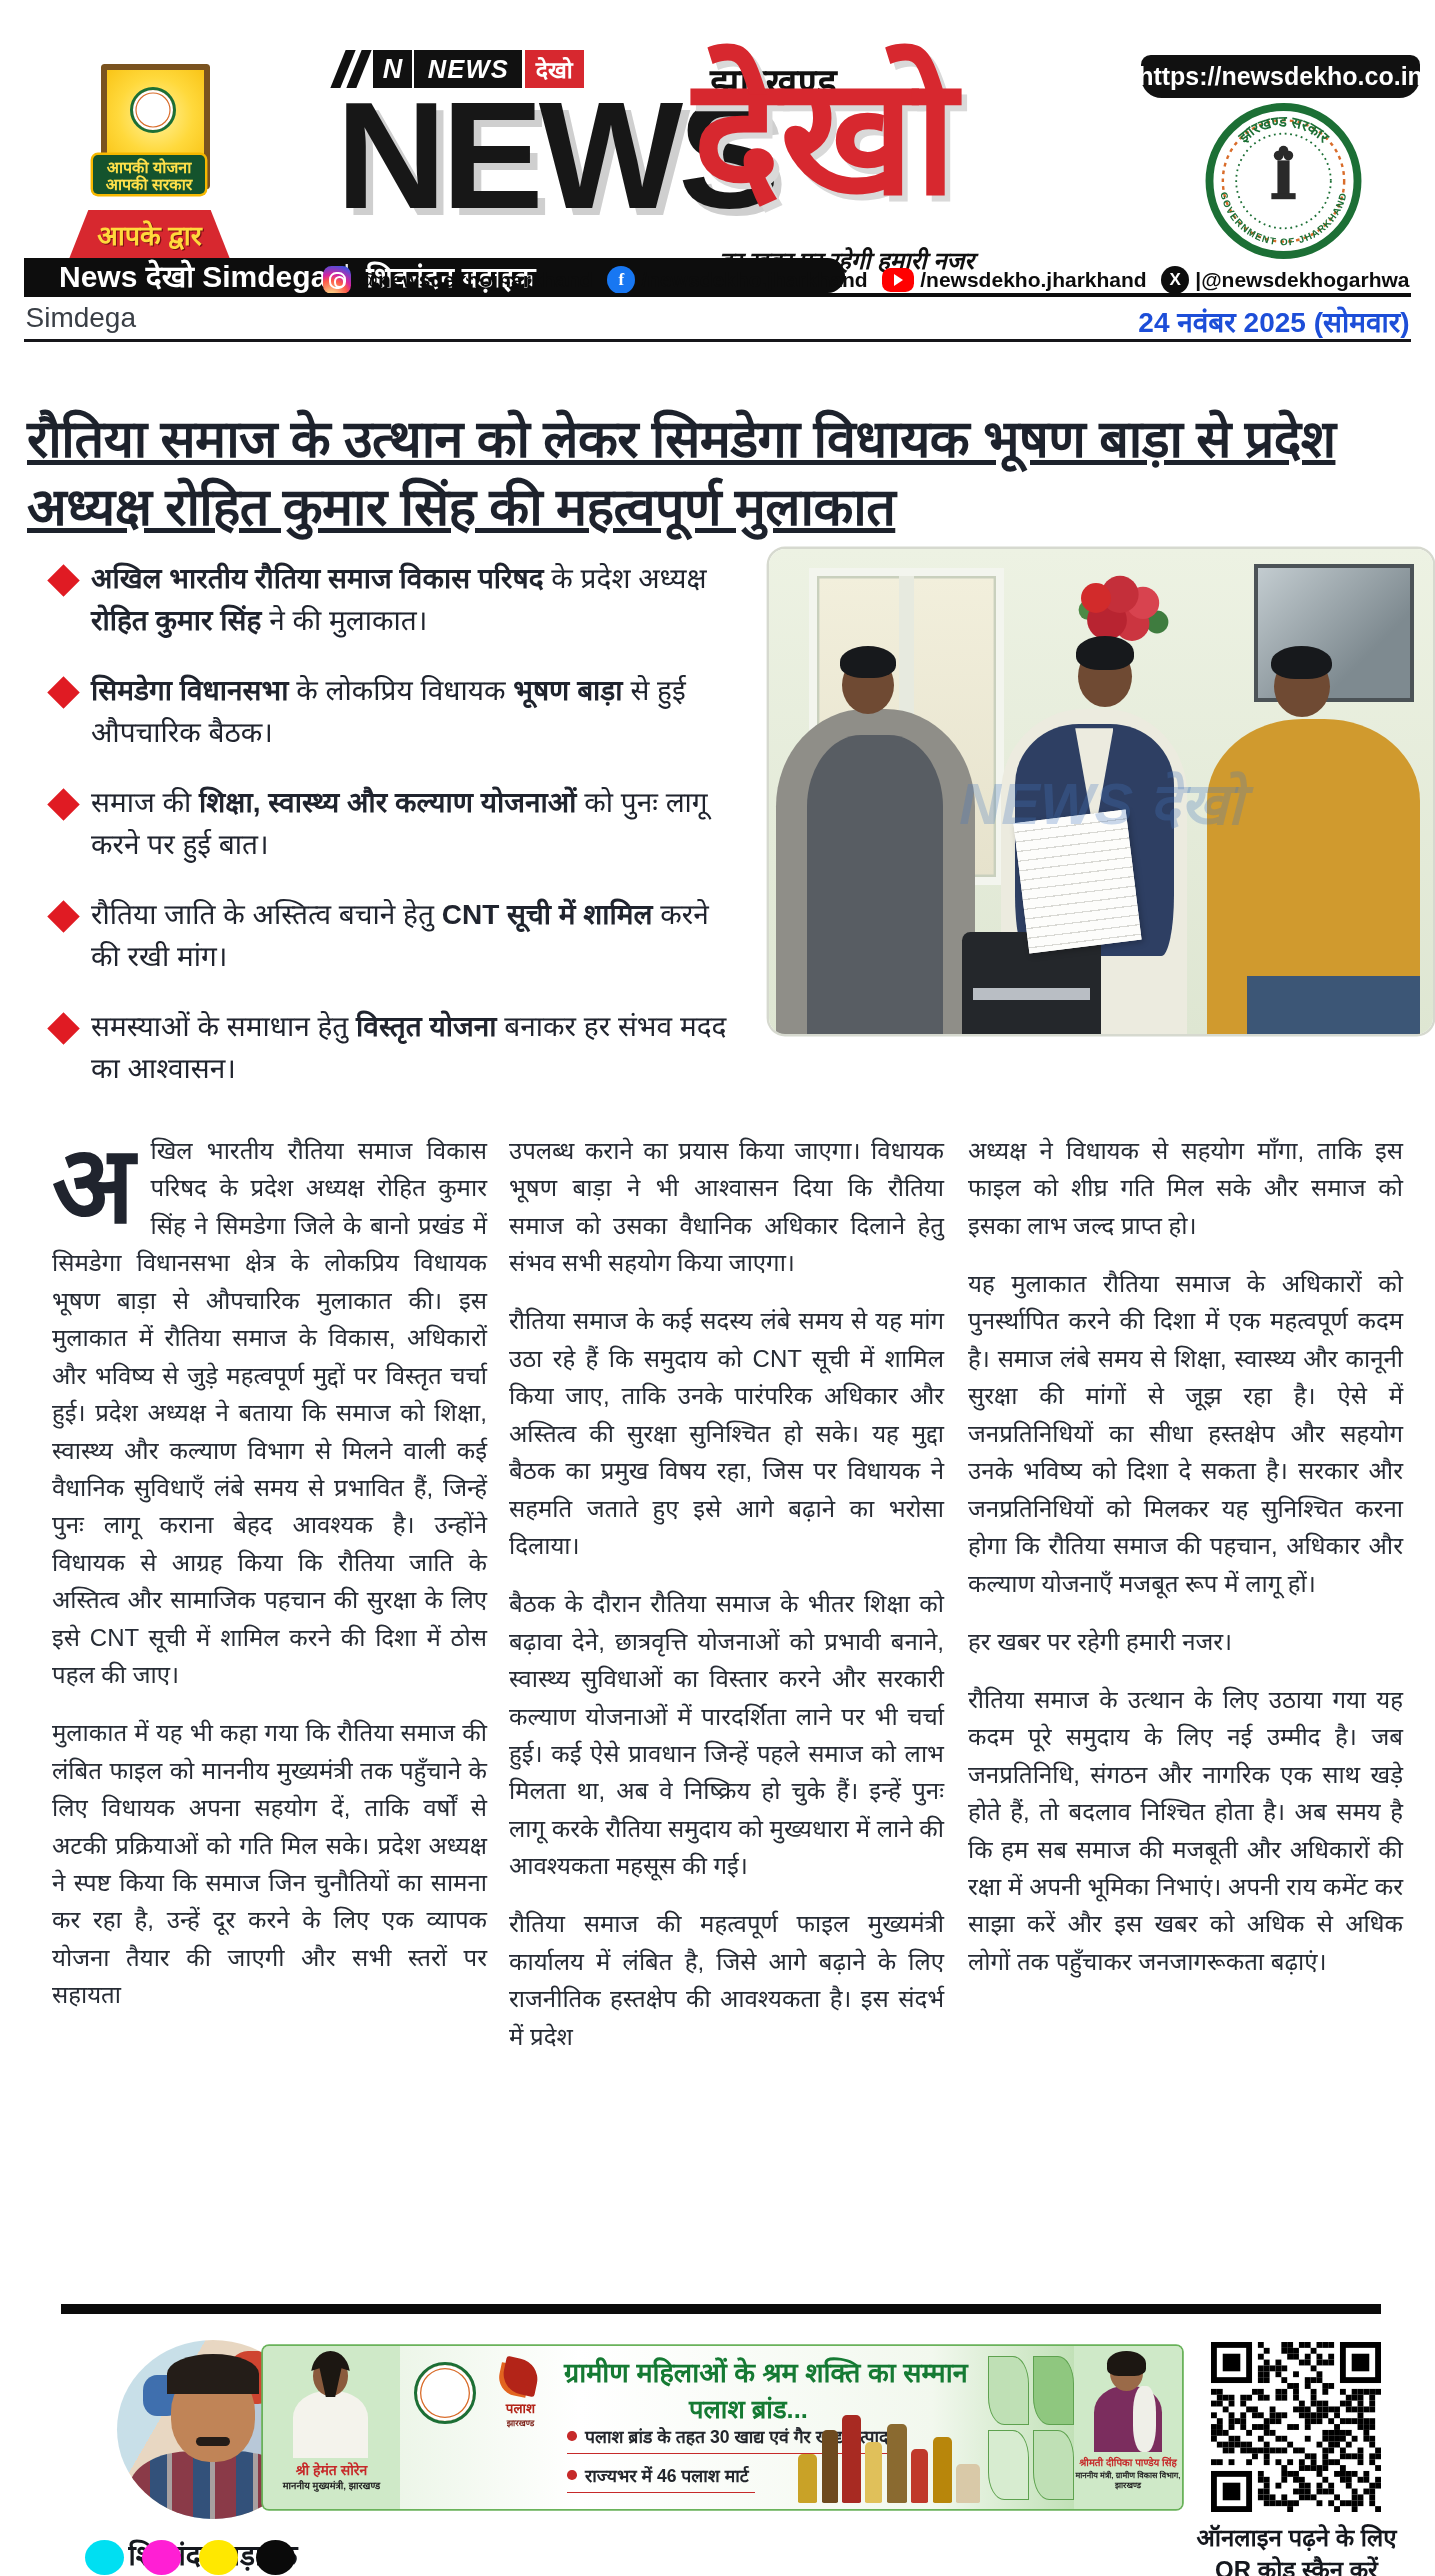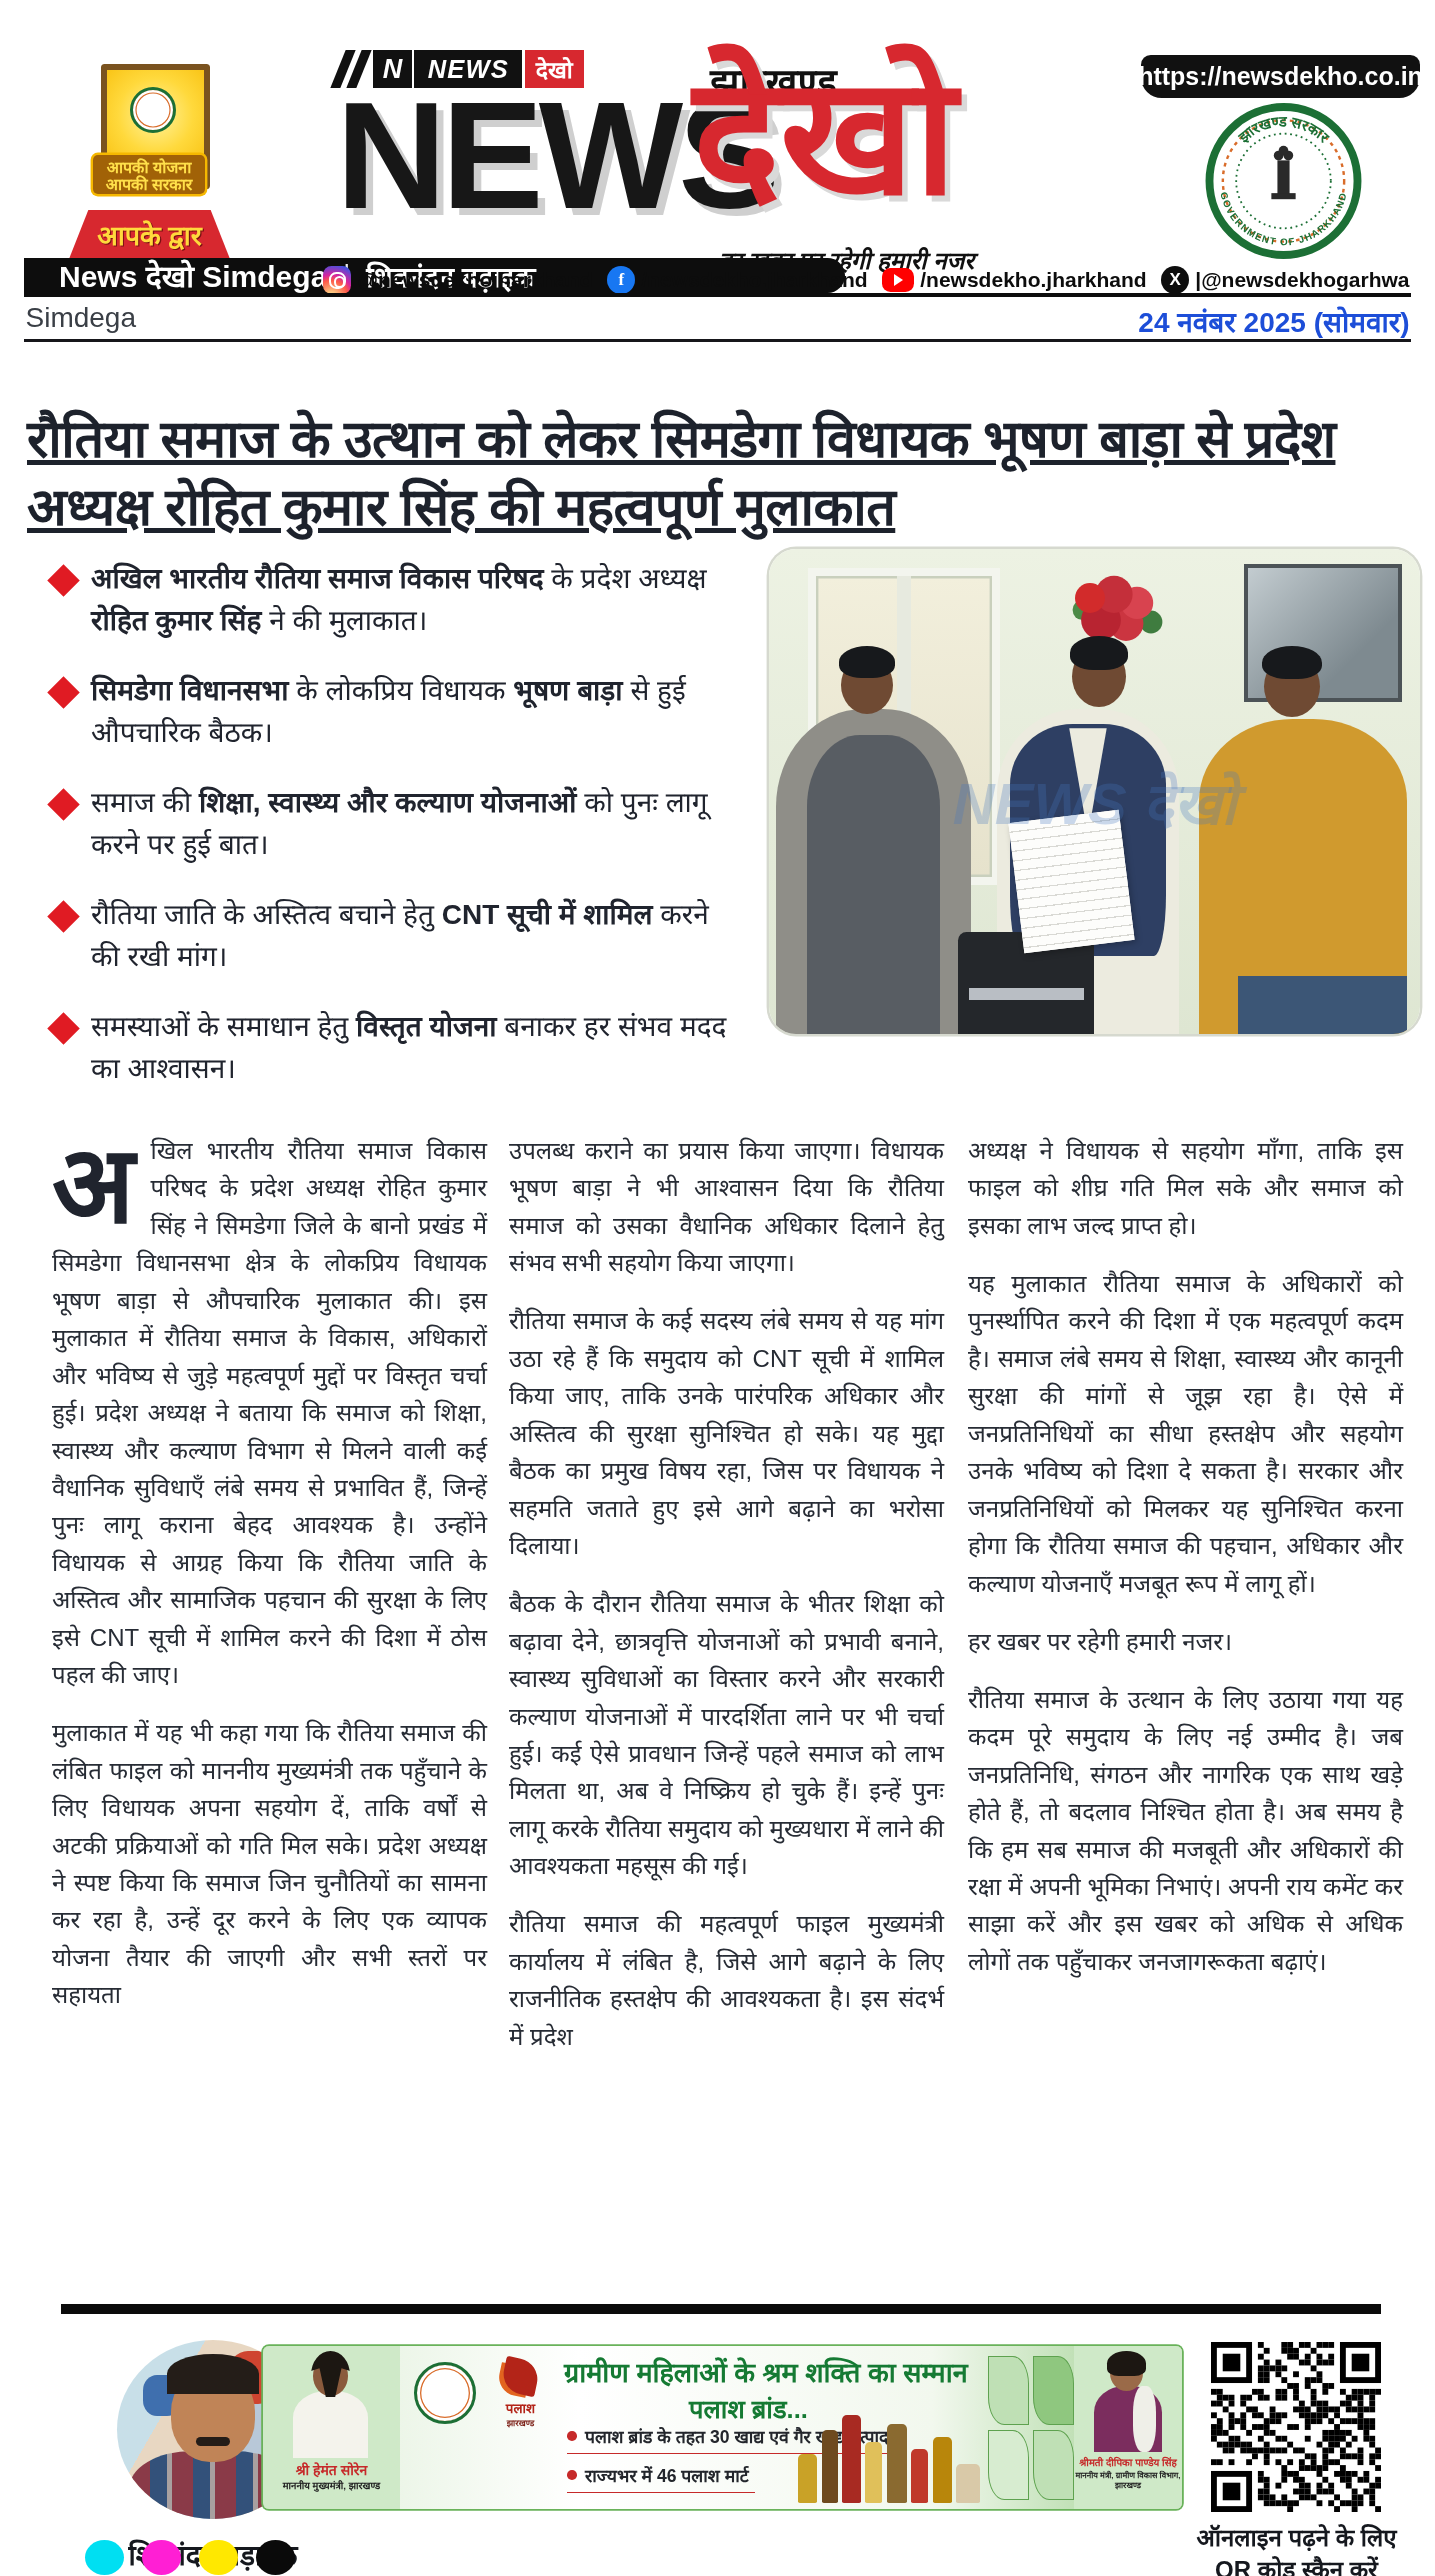--- a/index.html
+++ b/index.html
@@ -6,21 +6,21 @@
   body{font-family:"Liberation Sans", sans-serif;}
   .page{position:relative;width:1435px;height:2576px;background:#fff;overflow:hidden;}
 
   
   .standee{position:absolute;left:58px;top:64px;width:182px;height:201px;}
   .standee-top{position:absolute;left:43px;top:0;width:97px;height:113px;background:
     radial-gradient(circle at 50% 40%, #fff3a0 0%, #ffd93c 45%, #f6b800 100%);
     border:6px solid #7a531f;border-radius:3.6px;}
   .standee-seal{position:absolute;left:72px;top:23px;width:40px;height:40px;border-radius:50%;
     background:#fff;border:3px solid #1c6f35;box-shadow:inset 0 0 0 2.4px #fff, inset 0 0 0 3.6px #d96c2a;}
-  .standee-ribbon{position:absolute;left:35px;top:91px;width:112px;padding:3.6px 0 1.2px 0;background:#a16207;
+  .standee-ribbon{position:absolute;left:35px;top:91px;width:112px;padding:3.6px 0 1.2px 0;background:#14532d;
     border-radius:4.9px;text-align:center;color:#ffe04a;font-weight:800;font-size:16px;line-height:1.08;
     box-shadow:0 0 0 2.4px #f6b800;}
   .standee-foot{position:absolute;left:11px;top:146px;width:161px;height:49px;background:#d7282f;
     clip-path:polygon(12% 0,88% 0,100% 100%,0 100%);display:flex;align-items:center;justify-content:center;
     color:#ffd93c;font-weight:900;font-size:27px;text-shadow:1.2px 1.2px 0 #7a1013;}
   .badge{position:absolute;left:338px;top:50px;height:38px;display:flex;align-items:stretch;}
   .badge-slash{width:9.7px;background:#111;transform:skewX(-22deg);margin-right:6px;}
   .badge-nbox{background:#111;color:#fff;font-weight:900;font-style:italic;font-size:27px;
     display:flex;align-items:center;padding:0 9.7px;margin-left:3.6px;}
   .badge-news{background:#111;color:#fff;font-weight:900;font-style:italic;font-size:25.5px;
@@ -67,22 +67,22 @@
   .headline{position:absolute;left:27px;top:406px;width:1374px;font-size:52px;line-height:1.3;
     font-weight:800;color:#1d222c;letter-spacing:-0.6px;}
 
   
   .highlights{position:absolute;left:52px;top:558px;width:693px;margin:0;padding:0;list-style:none;}
   .highlights li{display:flex;gap:16px;margin-bottom:28px;font-size:28px;line-height:1.5;color:#20242e;}
   .diamond{flex:0 0 auto;width:23px;height:23px;background:#e01b23;transform:rotate(45deg);margin-top:11px;}
   .seg-b{font-weight:800;}
 
   
-  .photo{position:absolute;left:769px;top:549px;width:651px;height:485px;border-radius:27px;overflow:hidden;
-    background:linear-gradient(#edf2e3,#dee6d2);box-shadow:0 0 0 2.4px #d6d9cf;}
+  .photo{position:absolute;left:769px;top:549px;width:651px;height:485px;border-radius:16px;overflow:hidden;
+    background:linear-gradient(#edf2e3,#dee6d2);box-shadow:0 0 0 2.4px #d6d9cf;padding-left:13px;}
   .ph{position:absolute;}
   .ph-window{left:6%;top:4%;width:27%;height:62%;background:linear-gradient(#f2efdc,#e6e2cc);
     border:8.5px solid #f3f5ee;box-shadow:inset 0 0 0 2.4px #c9d0bd;}
   .ph-window::after{content:"";position:absolute;left:46%;top:0;width:8%;height:100%;background:#e7eadf;}
   .ph-flowers{left:47%;top:7%;width:30px;height:30px;border-radius:50%;background:#d22b2b;
     box-shadow:24px -3.6px 0 3.6px #c42f3a,47px 4.9px 0 1.2px #d8434f,11px 22px 0 4.9px #b82431,36px 25.5px 0 2.4px #cb3540,
     61px 24px 0 -3.6px #3f7c3f,-7.3px 12px 0 -4.9px #4c8a46;}
   .ph-frame{left:73%;top:3%;width:23%;height:27%;background:linear-gradient(135deg,#c3ccd0,#7e8a90 70%);
     border:4.9px solid #4c5357;}
   .ph-head{border-radius:50%;background:#6f4a33;}

